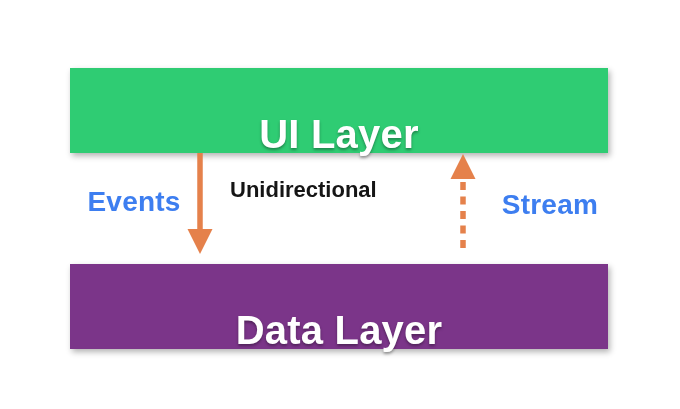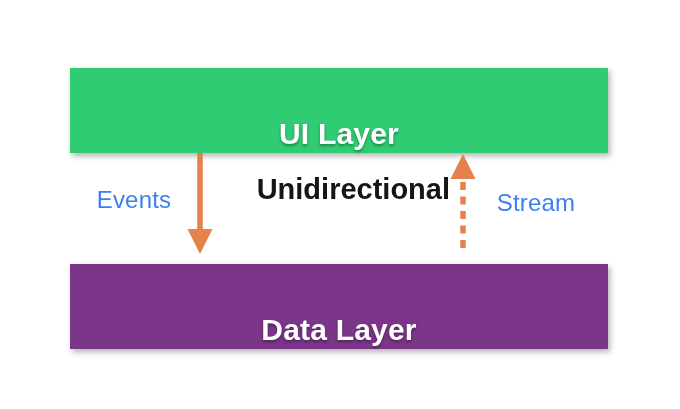--- a/index.html
+++ b/index.html
@@ -22,37 +22,37 @@
   .node{
     position:absolute;
     left:70px;width:538px;height:85px;
     display:flex;align-items:center;justify-content:center;
     box-shadow:2px 3px 6px rgba(0,0,0,0.30);
   }
   .node--ui{top:68px;background:var(--green);}
   .node--data{top:264px;background:var(--purple);}
   .node-label{
     color:var(--node-ink);
-    font-size:30px;font-weight:700;letter-spacing:0.2px;
+    font-size:40px;font-weight:700;letter-spacing:0.2px;
     text-shadow:0 2px 3px rgba(0,0,0,0.35);
     margin-top:47px;
   }
   .arrow-layer{position:absolute;left:0;top:0;pointer-events:none;}
   .arrow-line{stroke:var(--orange);fill:none;}
   .arrow-head{fill:var(--orange);stroke:none;}
   .edge-label{
     position:absolute;text-align:center;
-    color:var(--blue);font-size:24px;font-weight:400;letter-spacing:0.2px;
+    color:var(--blue);font-size:28px;font-weight:700;letter-spacing:0.2px;
   }
   .edge-label--events{left:70px;top:186px;width:128px;}
-  .edge-label--stream{left:474px;top:189px;width:124px;}
+  .edge-label--stream{left:474px;top:189px;width:124px;text-align:right;}
   .caption{
     position:absolute;left:230px;top:176px;width:220px;
-    text-align:right;color:var(--ink);
-    font-size:29px;font-weight:700;line-height:27px;
+    text-align:left;color:var(--ink);
+    font-size:22px;font-weight:700;line-height:27px;
   }
 </style>
 </head>
 <body>
 
 <div class="canvas">
 
   <div class="node node--ui">
     <span class="node-label">UI Layer</span>
   </div>

